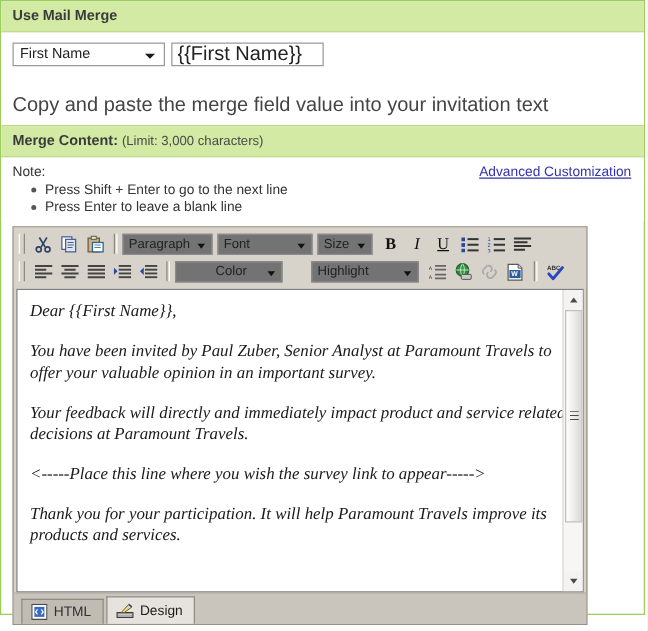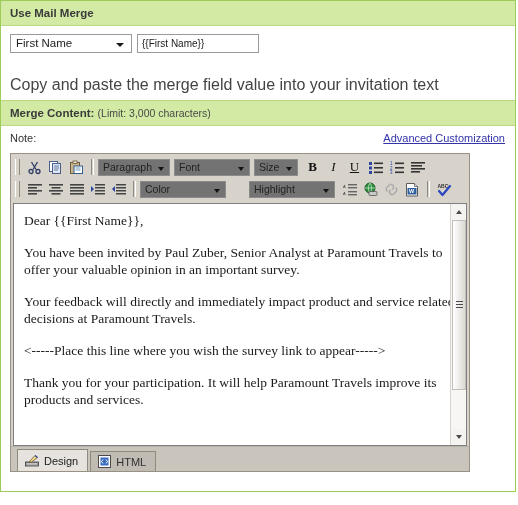--- a/index.html
+++ b/index.html
@@ -75,21 +75,21 @@
     border-right: 4px solid transparent;
     border-top: 4px solid #1a1a1a;
   }
   .merge-input {
     width: 122px;
     height: 19px;
     border: 1px solid #9a9a9a;
     background: #ffffff;
     box-sizing: border-box;
     font-family: "Liberation Sans", sans-serif;
-    font-size: 10px;
+    font-size: 16px;
     color: #222222;
     padding: 0 0 0 4px;
     outline: none;
   }
   .merge-hint {
     margin-top: 23px;
     font-size: 16px;
     color: #444444;
   }
 
@@ -192,36 +192,37 @@
     right: 5px;
     top: 7px;
     width: 0; height: 0;
     border-left: 3.5px solid transparent;
     border-right: 3.5px solid transparent;
     border-top: 4px solid #111111;
   }
   .sel-paragraph { width: 72px; }
   .sel-font      { width: 76px; }
   .sel-size      { width: 44px; }
-  .sel-color     { width: 86px; }
+  .sel-color     { width: 86px; text-align: center; }
   .sel-highlight { width: 86px; margin-left: 19px; }
 
   .tb-text-b { font-family: "Liberation Serif", serif; font-weight: bold; font-size: 13px; color: #111; }
   .tb-text-i { font-family: "Liberation Serif", serif; font-style: italic; font-size: 13px; color: #111; }
   .tb-text-u { font-family: "Liberation Serif", serif; font-size: 13px; color: #111; text-decoration: underline; }
 
   
   .content-area {
     position: relative;
     margin: 1px 2px 0 2px;
     height: 243px;
     background: #ffffff;
     border: 1px solid #7f7f7f;
     box-sizing: border-box;
     overflow: hidden;
+    font-style: italic;
   }
   .content-text {
     padding: 8px 10px 0 10px;
     font-family: "Liberation Serif", serif;
     font-size: 13.5px;
     color: #1a1a1a;
     line-height: 17px;
   }
   .content-text p {
     margin: 0 0 15px 0;
@@ -336,20 +337,22 @@
 
   <div class="section-header">
     <span>Merge Content:</span>
     <span class="limit-note">(Limit: 3,000 characters)</span>
   </div>
 
   <div class="note-area">
     <a class="adv-link">Advanced Customization</a>
     <div class="note-label">Note:</div>
     <ul class="note-list">
+      <li>Press Shift + Enter to go to the next line</li>
+      <li>Press Enter to leave a blank line</li>
     </ul>
   </div>
 
   <div class="editor-wrap">
 
     <div class="toolbar">
 
       <div class="tb-row">
         <div class="tb-grip"></div>
 
@@ -561,32 +564,32 @@
             <span class="vs-grip"></span>
           </div>
         </div>
         <div class="vs-arrow" style="position:absolute;bottom:0;left:0;">
           <span class="tri-down"></span>
         </div>
       </div>
     </div>
 
     <div class="tabstrip">
+      <div class="tab">
+        <svg class="icon-svg" width="13" height="13" viewBox="0 0 13 13">
+          <rect x="0.5" y="0.5" width="12" height="12" fill="#ffffff" stroke="#4a4a4a" stroke-width="1"></rect>
+          <rect x="2.5" y="2.5" width="8" height="8" fill="#3a6bbf"></rect>
+          <path d="M5 4.5 L3.5 6.5 L5 8.5 M8 4.5 L9.5 6.5 L8 8.5" stroke="#ffffff" stroke-width="1" fill="none"></path>
+        </svg>
+        <span>HTML</span>
+      </div>
       <div class="tab active">
         <svg class="icon-svg" width="14" height="13" viewBox="0 0 14 13">
           <rect x="0.5" y="8" width="13" height="4" fill="#8c8c8c" stroke="#3b3b3b" stroke-width="0.8"></rect>
           <path d="M1.5 9.5h11 M1.5 10.8h11" stroke="#e8e8e8" stroke-width="0.6"></path>
           <path d="M4 8 L10 1.5 L12.5 3.5 L6.5 8 Z" fill="#f2d98c" stroke="#6b5a2a" stroke-width="0.8"></path>
           <path d="M10 1.5 L12.5 3.5" stroke="#2a46a0" stroke-width="1.2"></path>
         </svg>
         <span>Design</span>
       </div>
-      <div class="tab">
-        <svg class="icon-svg" width="13" height="13" viewBox="0 0 13 13">
-          <rect x="0.5" y="0.5" width="12" height="12" fill="#ffffff" stroke="#4a4a4a" stroke-width="1"></rect>
-          <rect x="2.5" y="2.5" width="8" height="8" fill="#3a6bbf"></rect>
-          <path d="M5 4.5 L3.5 6.5 L5 8.5 M8 4.5 L9.5 6.5 L8 8.5" stroke="#ffffff" stroke-width="1" fill="none"></path>
-        </svg>
-        <span>HTML</span>
-      </div>
     </div>
   </div>
 </div>
 
 </body></html>

